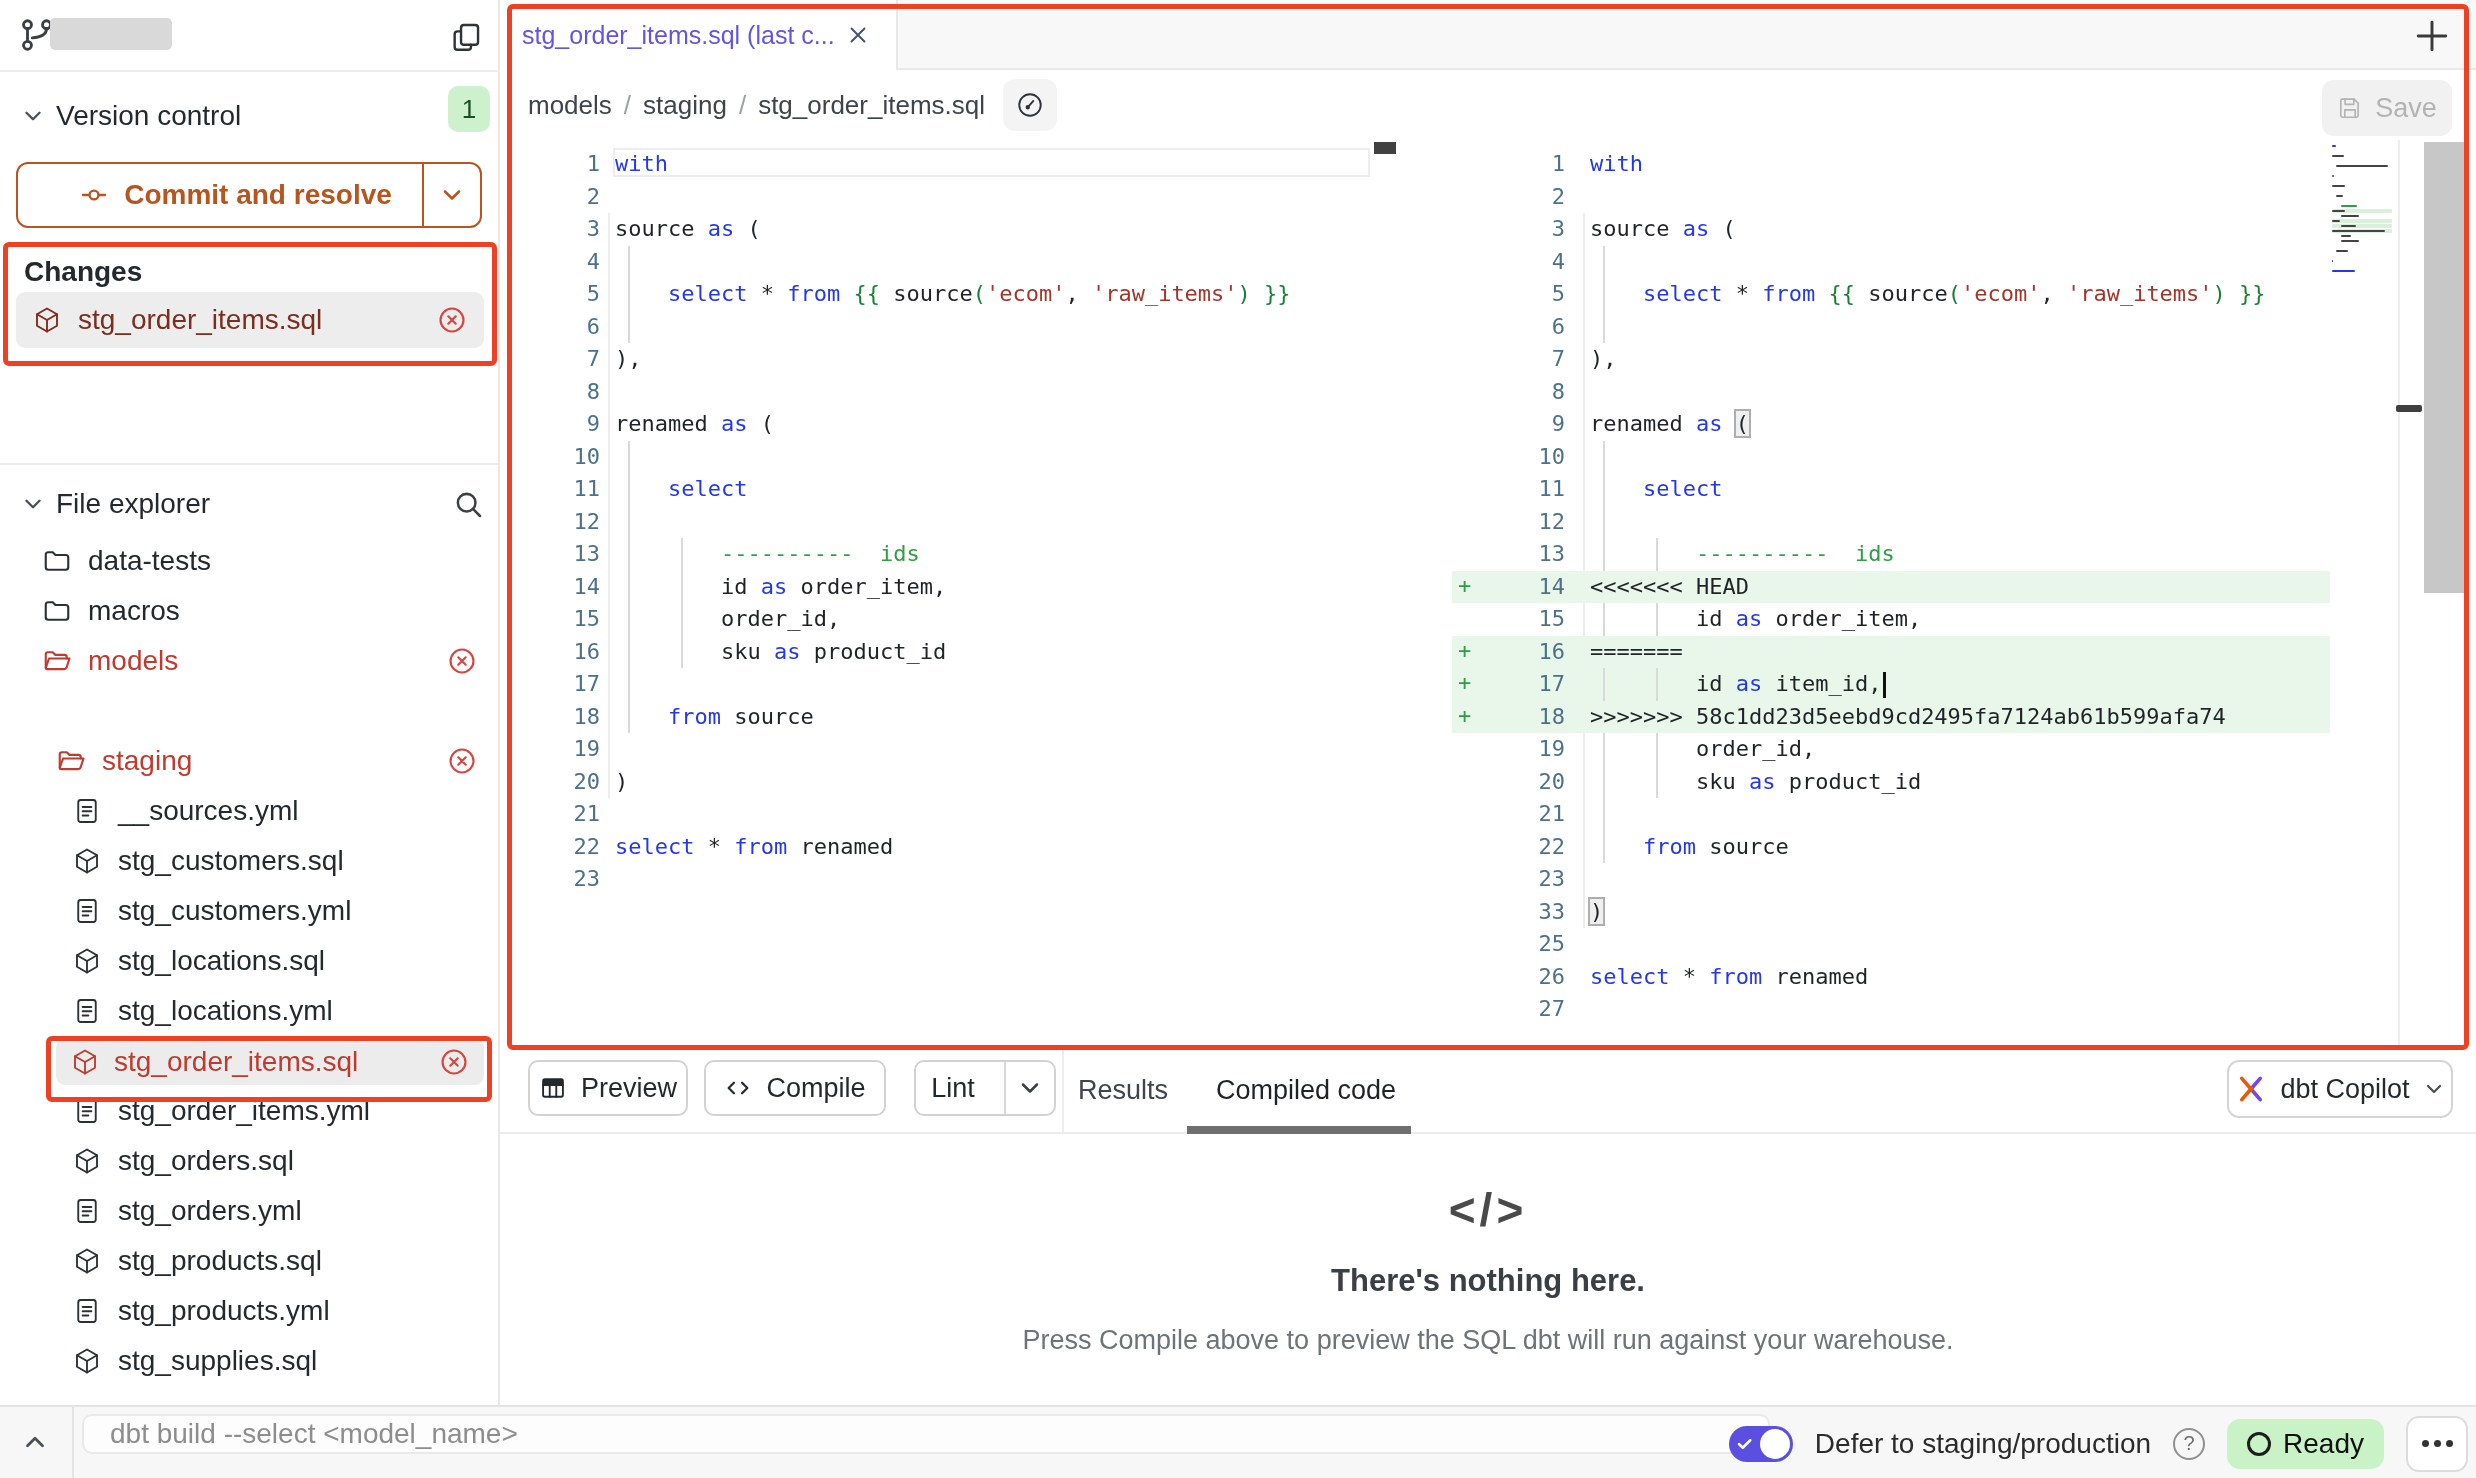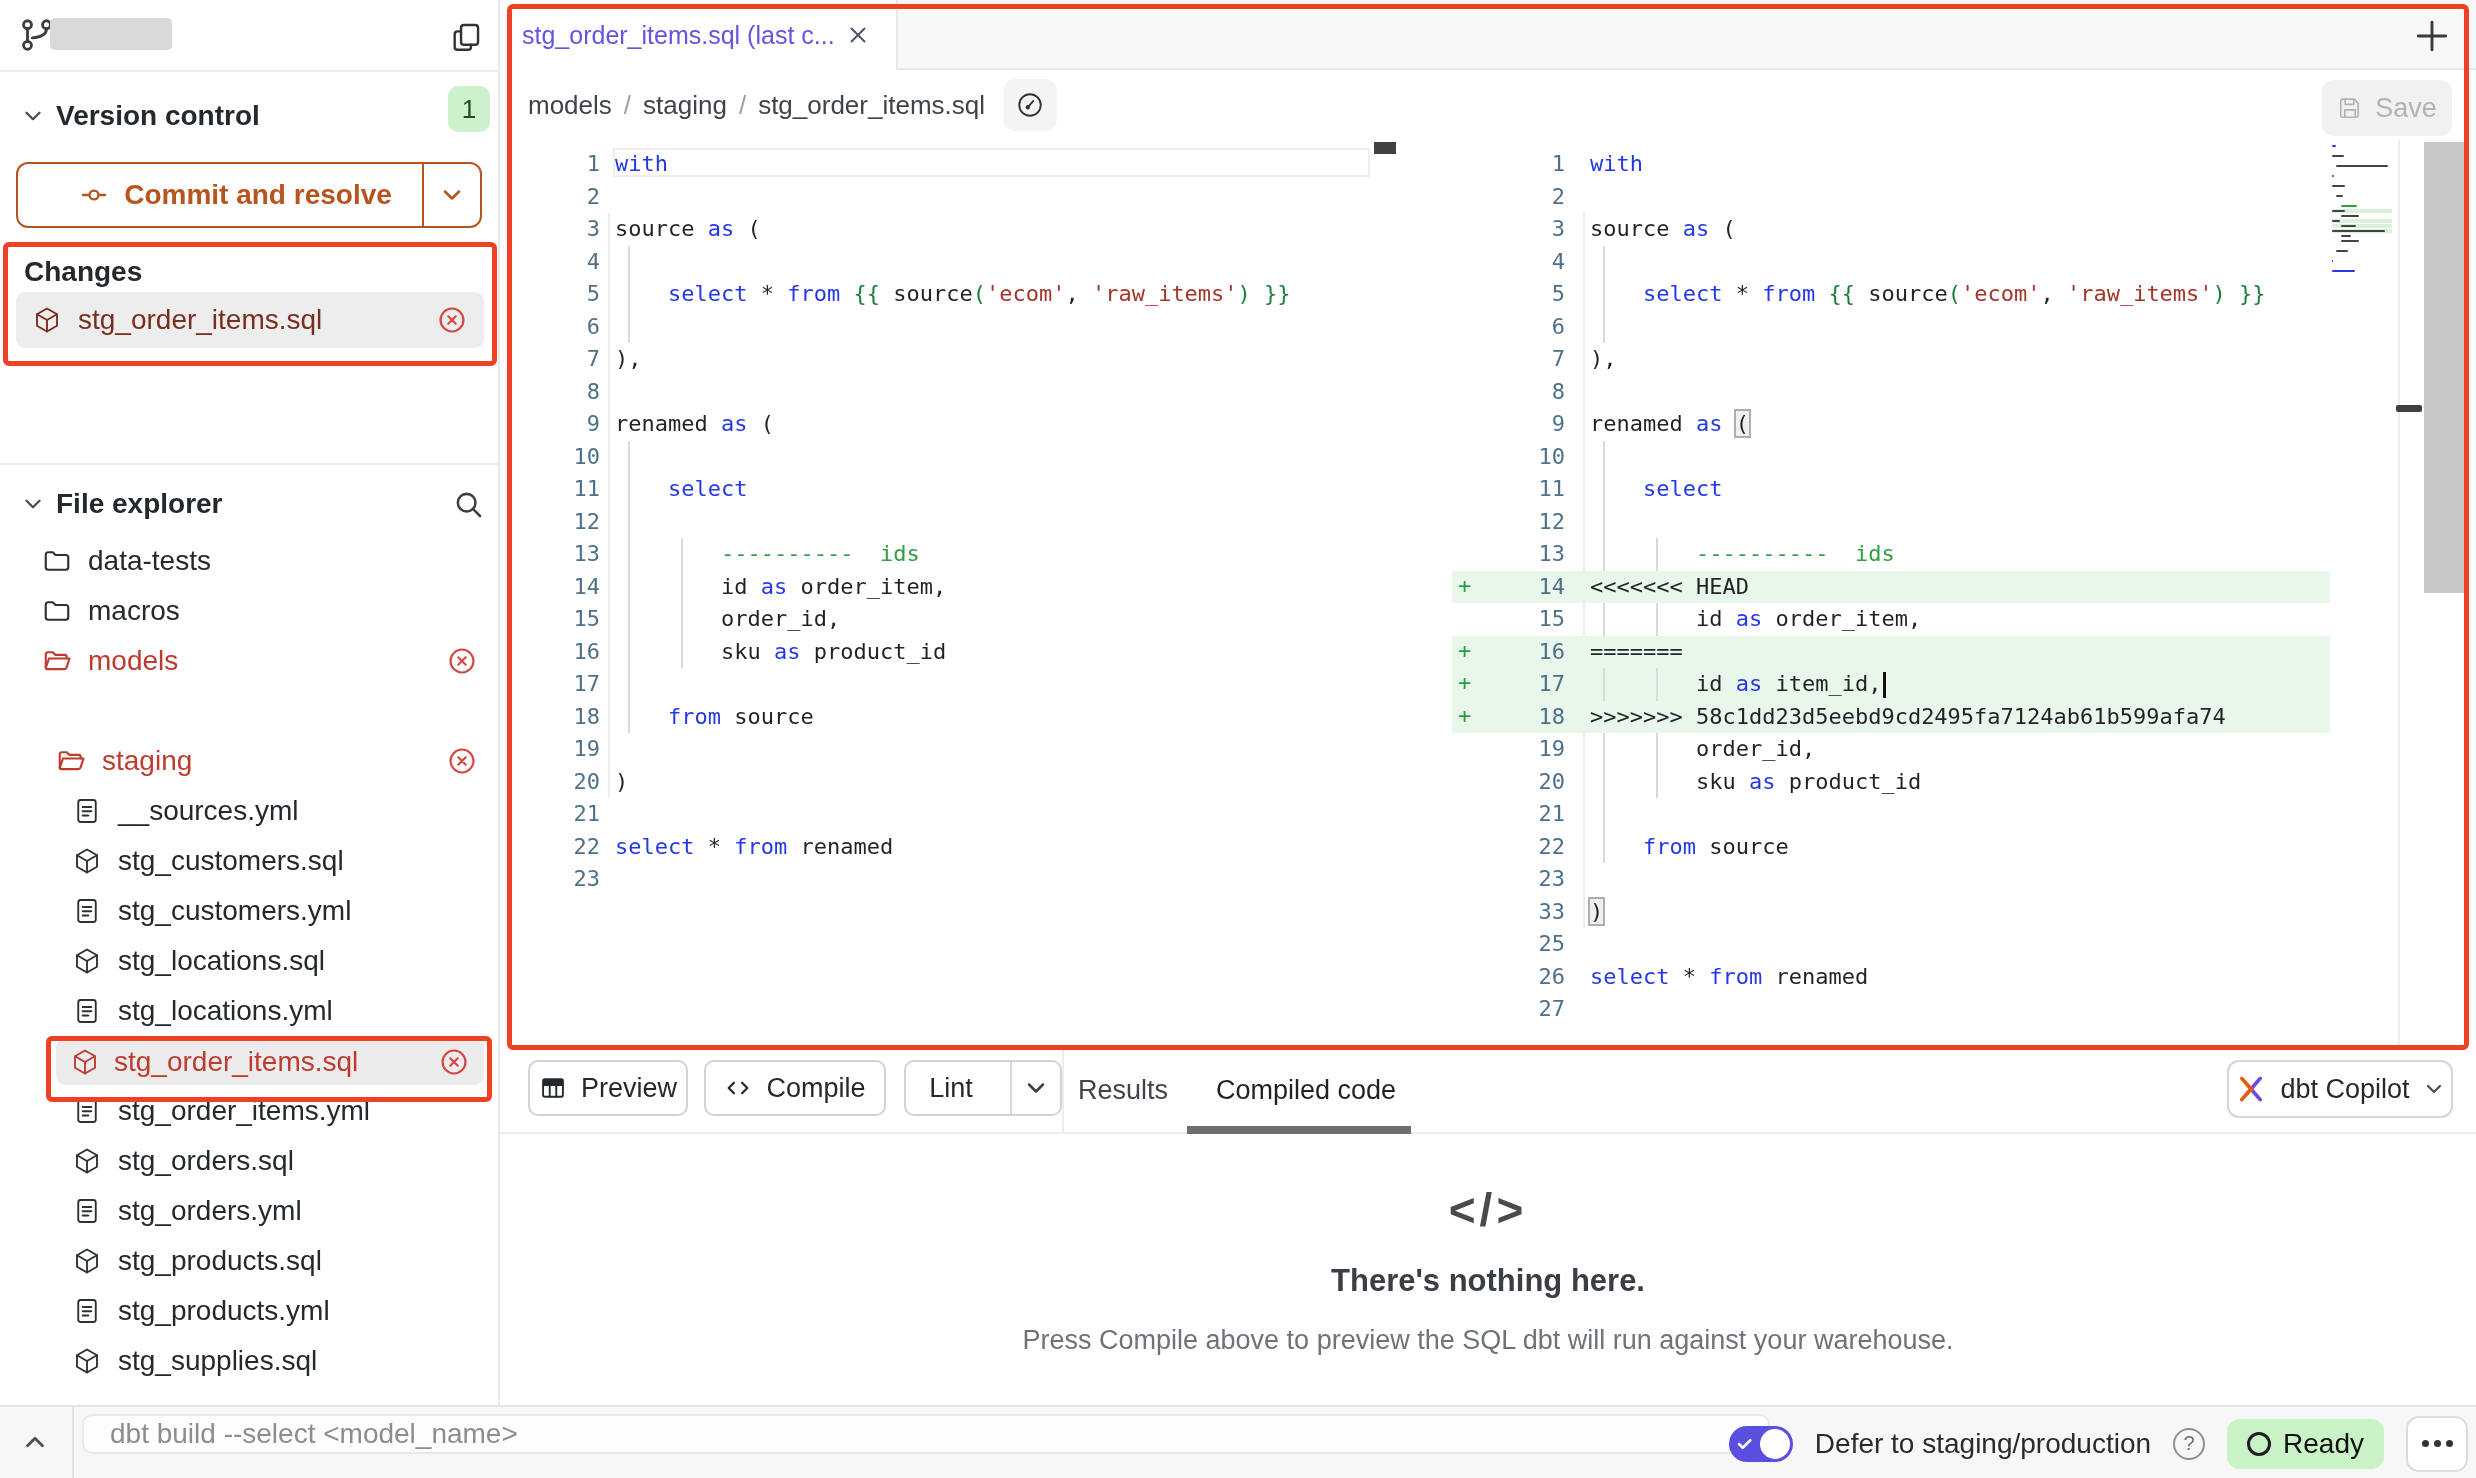--- a/index.html
+++ b/index.html
@@ -10,21 +10,21 @@
   
   #sidebar { position:absolute; left:0; top:0; width:500px; height:1405px; background:#fff; border-right:2px solid #e8e8e8; }
   .sb-divider { position:absolute; left:0; width:500px; height:2px; background:#ececec; }
   #branch-row { position:absolute; left:0; top:0; width:500px; height:70px; }
   .branch-icon { position:absolute; left:18px; top:16px; width:38px; height:38px; color:#3a3f44; }
   .branch-placeholder { position:absolute; left:50px; top:18px; width:122px; height:32px; background:#d9d9d9; border-radius:5px; }
   .copy-icon { position:absolute; left:449px; top:20px; width:34px; height:34px; color:#2f3337; }
 
   .section-head { position:absolute; left:0; width:500px; height:56px; }
   .chev { position:absolute; left:20px; top:50%; transform:translateY(-50%); width:26px; height:26px; color:#4a4f55; }
-  .section-title { position:absolute; left:56px; top:50%; transform:translateY(-50%); font-size:28px; font-weight:bold; color:#24292e; }
+  .section-title { position:absolute; left:56px; top:50%; transform:translateY(-50%); font-size:28px; font-weight:normal; color:#24292e; }
   #vc-badge { position:absolute; left:448px; top:86px; width:42px; height:46px; background:#cdf1cc; border-radius:10px; font-size:26px; color:#1c4e22; display:flex; align-items:center; justify-content:center; }
 
   #commit-btn { position:absolute; left:16px; top:162px; width:466px; height:66px; border:2px solid #b8551f; border-radius:12px; background:#fff; display:flex; }
   #commit-main { flex:1; display:flex; align-items:center; justify-content:center; gap:16px; color:#b8551f; font-size:28px; font-weight:bold;margin-left:32px; }
   #commit-caret { width:58px; border-left:2px solid #b8551f; display:flex; align-items:center; justify-content:center; color:#b8551f; }
   .ic24 { width:28px; height:28px; }
 
   #changes-label { position:absolute; left:24px; top:256px; font-size:28px; font-weight:bold; color:#24292e; }
   #changes-pill { position:absolute; left:16px; top:292px; width:468px; height:56px; background:#ededed; border-radius:9px; display:flex; align-items:center; padding:0 16px; gap:16px; }
   #changes-pill .cube { width:30px; height:30px; color:#7a2e1f; flex:none; }
@@ -76,21 +76,21 @@
   .mini-bar { position:absolute; height:2px; border-radius:1px; }
   #pane-split { position:absolute; left:1898px; top:0; width:2px; height:908px; background:#ededed; }
   #split-handle { position:absolute; left:1896px; top:265px; width:26px; height:7px; background:#3f3f3f; border-radius:2px; }
   #rscroll-thumb { position:absolute; left:1924px; top:2px; width:44px; height:451px; background:#c7c7c7; }
 
   
   #toolbar { position:absolute; left:0; top:1048px; width:1976px; height:86px; background:#fff; border-bottom:2px solid #ececec; }
   .tb-btn { position:absolute; top:12px; height:56px; background:#fff; border:2px solid #d2d2d2; border-radius:10px; display:flex; align-items:center; justify-content:center; gap:14px; font-size:27px; color:#24292e; }
   #btn-preview { left:28px; width:160px; }
   #btn-compile { left:204px; width:182px; }
-  #btn-lint { left:404px; width:158px; padding:0; }
+  #btn-lint { left:414px; width:142px; padding:0; }
   #lint-main { flex:1; text-align:center; font-size:27px; }
   #lint-caret { width:50px; height:100%; border-left:2px solid #d9d9d9; display:flex; align-items:center; justify-content:center; color:#3c4043; }
   #tb-vdiv { position:absolute; left:562px; top:0; width:2px; height:86px; background:#ececec; }
   .res-tab { position:absolute; top:0; height:84px; display:flex; align-items:center; font-size:27px; }
   #tab-results { left:578px; color:#40454c; }
   #tab-compiled { left:716px; color:#1f2328; }
   #compiled-underline { position:absolute; left:687px; bottom:-2px; width:224px; height:8px; background:#6e6e6e; }
   #copilot-btn { position:absolute; left:1727px; top:12px; width:226px; height:58px; border:2px solid #d5d5d5; border-radius:12px; background:#fff; display:flex; align-items:center; justify-content:center; gap:12px; font-size:27px; color:#24292e; }
   #copilot-btn svg.logo { width:34px; height:34px; }
   #copilot-btn .cchev { width:24px; height:24px; color:#4a4f55; }

